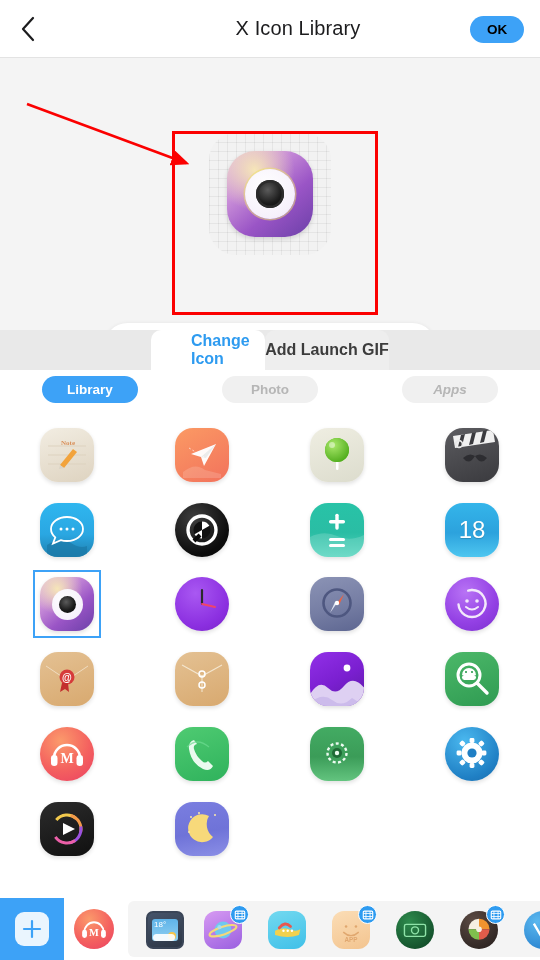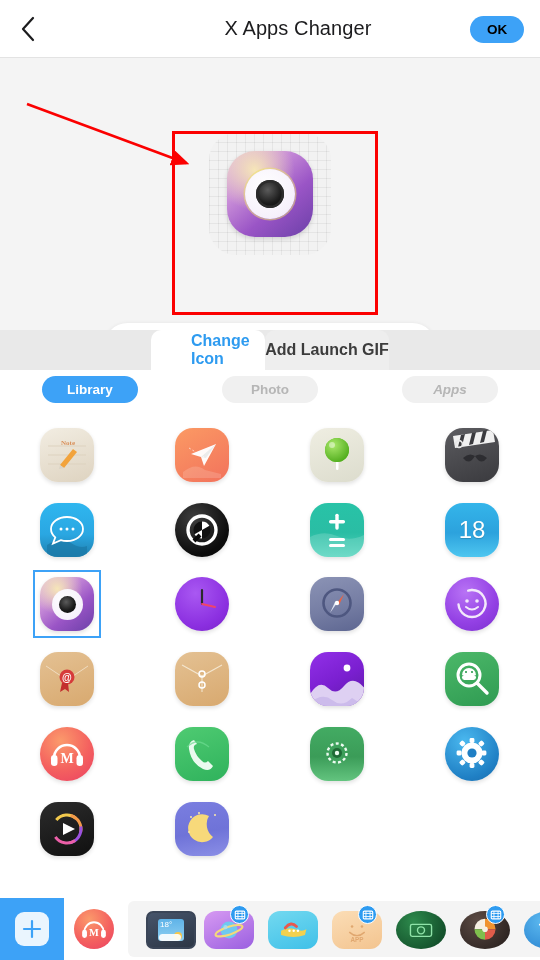--- a/index.html
+++ b/index.html
@@ -164,38 +164,38 @@
   }
   .dock-item {
     position: absolute; top: 10px; width: 38px; height: 38px; cursor: pointer;
   }
   .dock-badge {
     position: absolute; right: -7px; top: -6px; width: 19px; height: 19px;
     border-radius: 50%; background: #2e9bf0; border: 1.5px solid #fff;
     display: flex; align-items: center; justify-content: center;
   }
   .di {
-    width: 50px; height: 38px; border-radius: 12px;
+    width: 38px; height: 38px; border-radius: 12px;
     display: flex; align-items: center; justify-content: center;
     position: relative; overflow: hidden; font-size: 10px; color: #fff;
   }
   .di.round { border-radius: 50%; }
 </style>
 </head>
 <body>
 
 <div id="app">
 
   <div class="header">
     <div class="back-btn">
       <svg width="16" height="26" viewBox="0 0 16 26">
         <polyline points="13,2 3,13 13,24" fill="none" stroke="#1c1c1e" stroke-width="2.2" stroke-linecap="round" stroke-linejoin="round"></polyline>
       </svg>
     </div>
-    <div class="header-title">X Apps Changer</div>
+    <div class="header-title">X Icon Library</div>
     <div class="ok-btn">OK</div>
   </div>
 
   <div class="preview-panel">
 
     <div class="icon-canvas">
       <div class="eye-icon">
         <div class="eye-white">
           <div class="eye-pupil"></div>
         </div>

